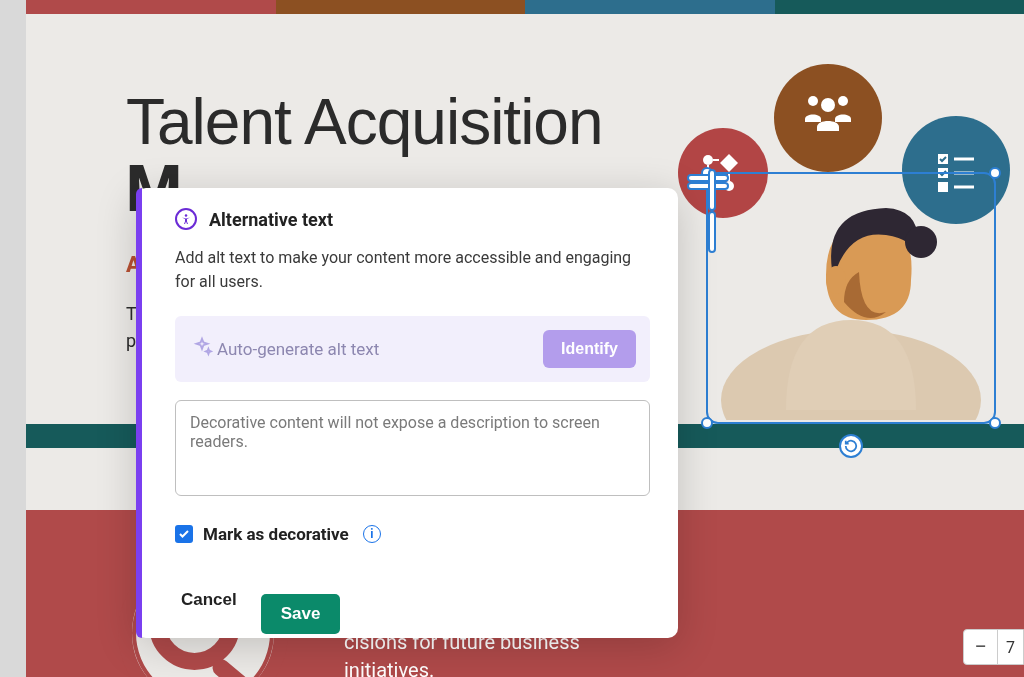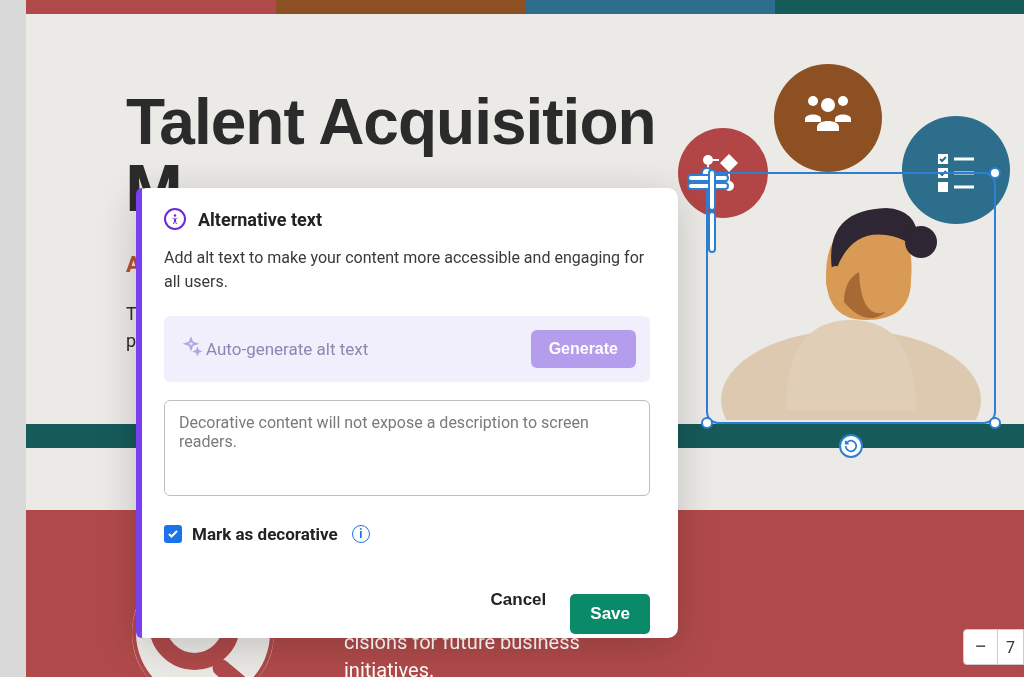--- a/index.html
+++ b/index.html
@@ -14,21 +14,21 @@
   }
 
   
   .topbar { display: flex; height: 14px; width: 100%; }
   .tb-seg { flex: 1; height: 100%; }
 
   .heading {
     position: absolute;
     left: 100px; top: 85px;
     font-size: 64px;
-    font-weight: 700;
+    font-weight: 400;
     color: #2b2b2b;
     letter-spacing: -1px;
     font-family: "Segoe UI", Arial, sans-serif;
     text-align: center;
   }
   .heading-line2 {
     position: absolute;
     left: 100px; top: 152px;
     font-size: 64px;
     font-weight: 800;
@@ -109,21 +109,21 @@
   
   .modal {
     position: absolute; left: 136px; top: 188px; width: 542px; height: 450px;
     background: #fff; border-radius: 10px;
     box-shadow: 0 8px 40px rgba(0,0,0,0.18);
   }
   .modal::before {
     content: ""; position: absolute; left: 0; top: 0; bottom: 0; width: 6px;
     background: #7a3ff0; border-radius: 10px 0 0 10px;
   }
-  .modal-inner { padding: 20px 28px 20px 28px; }
+  .modal-inner { padding: 20px 28px 20px 39px; }
   .modal-header { display:flex; align-items:center; gap: 12px; margin-bottom: 16px;}
   .a11y-icon {
     width: 22px; height: 22px; border: 2px solid #6b2bd6; border-radius: 50%;
     display:flex; align-items:center; justify-content:center;
     color:#6b2bd6;
   }
   .modal-title { font-size: 18px; font-weight: 700; color: #222; }
   .modal-desc { font-size: 16px; color: #3a3a3a; line-height: 1.5; margin-bottom: 8px; }
   .modal-link { color: #1a5cd6; font-weight: 700; text-decoration: underline; font-size: 15px; cursor:pointer;}
 
@@ -159,21 +159,21 @@
   }
   .chk svg { stroke: #fff; }
   .dec-label { font-size: 17px; color: #222; font-weight: bold; }
   .info-icon {
     width: 18px; height: 18px; border: 1.5px solid #1a73e8; border-radius: 50%;
     color: #1a73e8; font-size: 12px; font-weight:700;
     display:flex; align-items:center; justify-content:center; margin-left: 4px;
   }
 
   .modal-footer {
-    margin-top: 22px; display: flex; justify-content: flex-end; gap: 18px; align-items: center;
+    margin-top: 22px; display: flex; justify-content: flex-start; gap: 18px; align-items: center;
   }
   .btn-cancel { background:none; border:none; font-size:17px; font-weight:700; color:#222; cursor:pointer; padding:8px 6px;}
   .btn-save { background:#0b8a6a; color:#fff; border:none; font-size:17px; font-weight:700; padding:10px 20px; border-radius:5px; cursor:pointer;margin-top:28px;}
 
   
   .zoom {
     position: absolute; right: 0; bottom: 12px;
     display:flex; align-items:center; background:#fff;
     border:1px solid #ccc; border-radius:4px 0 0 4px;
     height: 36px;
@@ -290,21 +290,21 @@
     <div class="modal-desc">Add alt text to make your content more accessible and engaging for all users.</div>
 
     <div class="autogen">
       <span class="sparkle">
         <svg width="22" height="22" viewBox="0 0 24 24" fill="none" stroke="#b1a6e4" stroke-width="2">
           <path d="M12 3l1.5 4L18 8.5 13.5 10 12 14l-1.5-4L6 8.5 10.5 7z"></path>
           <path d="M19 14l.8 2 2 .8-2 .8-.8 2-.8-2-2-.8 2-.8z"></path>
         </svg>
       </span>
       <span class="autogen-label">Auto-generate alt text</span>
-      <button class="gen-btn">Generate</button>
+      <button class="gen-btn">Identify</button>
     </div>
 
     <textarea class="alttext-area" placeholder="Decorative content will not expose a description to screen readers." style=""></textarea>
 
     <div class="decorative-row">
       <span class="chk">
         <svg width="12" height="12" viewBox="0 0 24 24" fill="none" stroke-width="4">
             <path d="M4 12l5 5L20 6"></path>
           </svg>
       </span>

